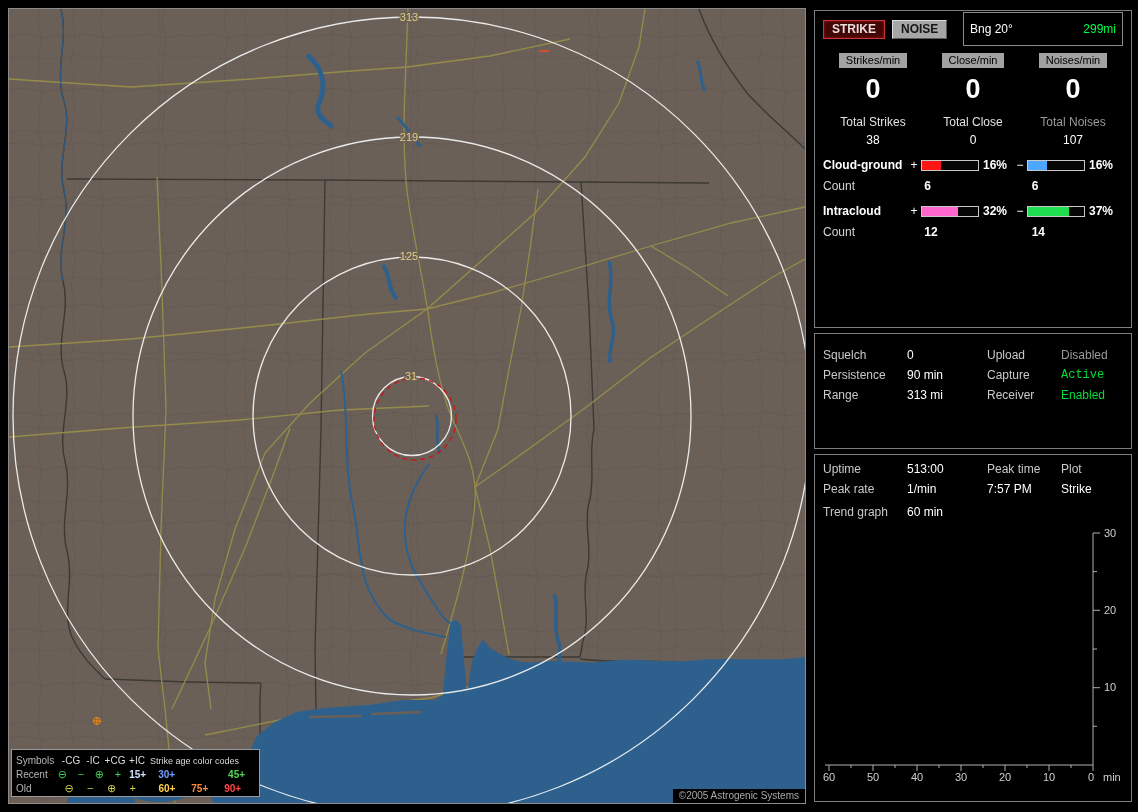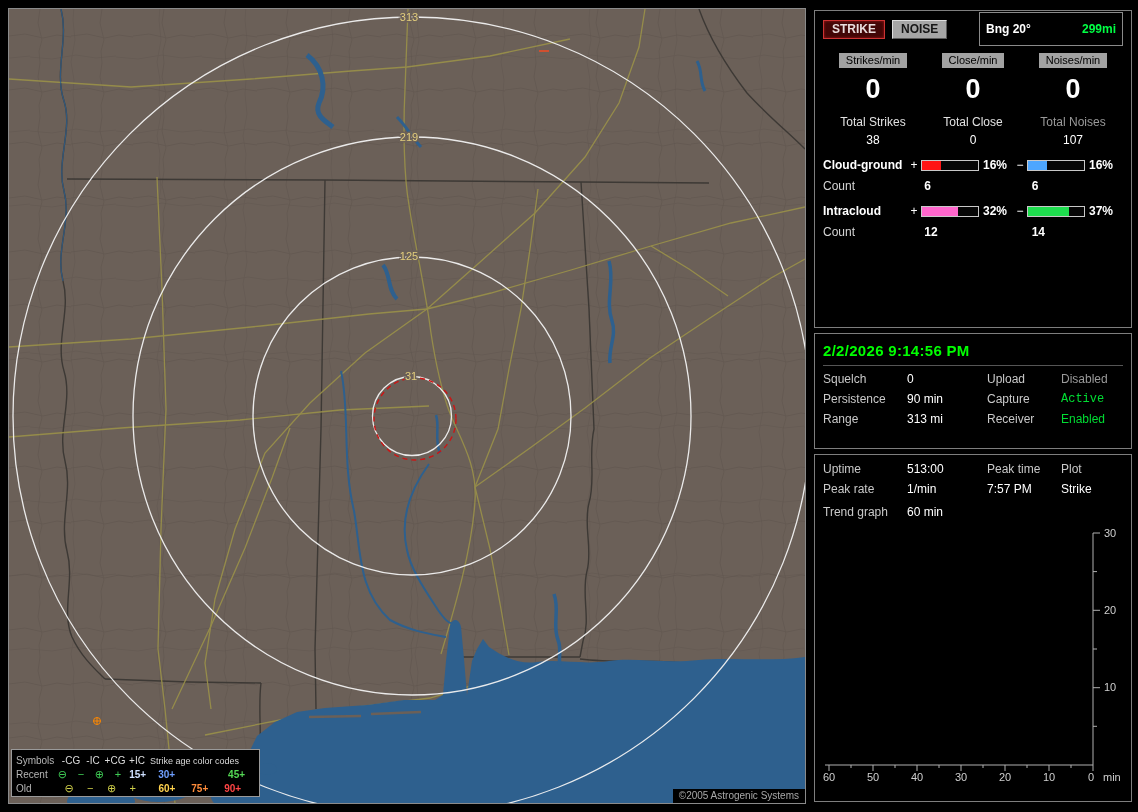--- a/index.html
+++ b/index.html
@@ -32,23 +32,23 @@
   .p2{top:323px;height:116px}
   .p3{top:444px;height:348px}
 
   .btn-row{display:flex;align-items:center;gap:7px;height:20px}
   .btn{font-size:12px;font-weight:bold;height:19px;padding:0 8px;cursor:pointer;
        font-family:"Liberation Sans",sans-serif}
   .btn-strike{background:#420606;border:1px solid #cc3333;color:#e9dcdc;
               box-shadow:inset 0 0 3px #a01818}
   .btn-noise{background:#a6a6a6;border:1px solid #5a5a5a;
              border-top-color:#dedede;border-left-color:#dedede;color:#161616}
-  .bng-box{margin-left:auto;width:144px;height:20px;background:#000;
+  .bng-box{margin-left:auto;width:160px;height:20px;background:#000;
            border:1px solid #8a8a8a;display:flex;justify-content:space-between;
-           align-items:center;padding:16px 6px;font-size:12px;font-weight:bold;color:#fff}
+           align-items:center;padding:16px 6px;font-size:12px;font-weight:normal;color:#fff}
 
   .rate-grid{display:flex;margin-top:14px}
   .rate-col{flex:1;display:flex;flex-direction:column;align-items:center}
   .badge{background:#a2a2a2;color:#000;font-size:11px;line-height:15px;
          padding:0 7px;margin-bottom:8px;white-space:nowrap}
   .rate-val{font-size:27px;font-weight:bold;color:#fff;line-height:1;margin-bottom:12px}
   .total-label{font-size:12px;color:#e2e2e2;margin-bottom:4px;white-space:nowrap}
   .rate-col.dim .total-label{color:#9a9a9a}
   .total-val{font-size:12px;color:#fff}
 
@@ -275,21 +275,20 @@
       <span class="pct">37%</span>
     </div>
     <div class="count-row">
       <span class="count-label">Count</span>
       <span class="cnt">12</span>
       <span class="cnt">14</span>
     </div>
   </section>
 
   <section class="panel p2">
-    <div class="datetime" style="color: rgb(0, 255, 0);">2/2/2026 9:14:56 PM</div>
     <div class="srow">
       <span class="c1">Squelch</span>
       <span class="c2">0</span>
       <span class="c3">Upload</span>
       <span class="c4" style="color: rgb(154, 154, 154);">Disabled</span>
     </div>
     <div class="srow">
       <span class="c1">Persistence</span>
       <span class="c2">90 min</span>
       <span class="c3">Capture</span>

